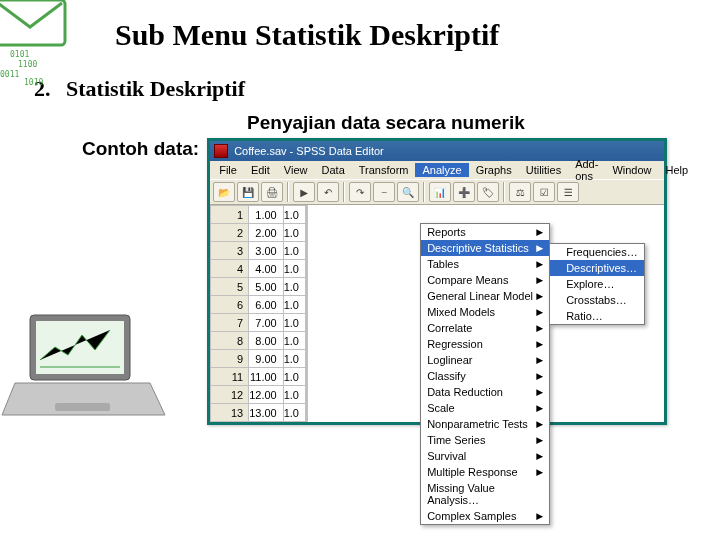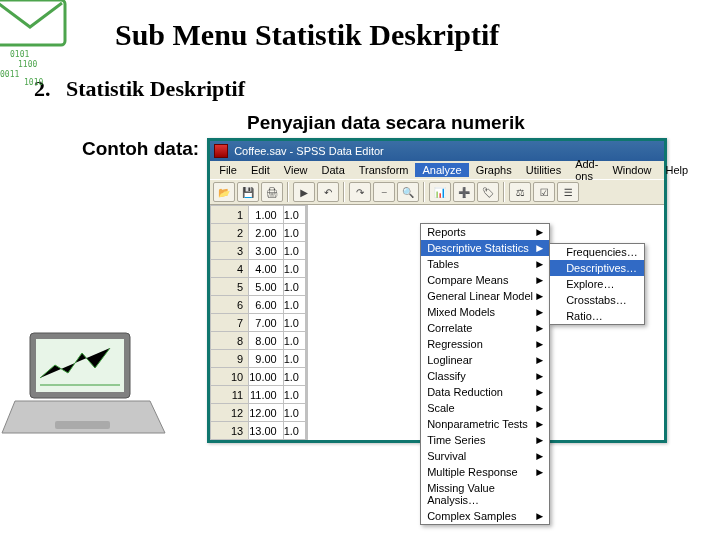--- a/index.html
+++ b/index.html
@@ -175,27 +175,20 @@
                 <td></td>
               </tr>
               <tr>
                 <th class="rowh">9</th>
                 <td class="val">9.00</td>
                 <td class="val">1.0</td>
                 <td></td>
                 <td></td>
               </tr>
               <tr>
-                <th class="rowh">10</th>
-                <td class="val">10.00</td>
-                <td class="val">1.0</td>
-                <td></td>
-                <td></td>
-              </tr>
-              <tr>
                 <th class="rowh">11</th>
                 <td class="val">11.00</td>
                 <td class="val">1.0</td>
                 <td></td>
                 <td></td>
               </tr>
               <tr>
                 <th class="rowh">12</th>
                 <td class="val">12.00</td>
                 <td class="val">1.0</td>

